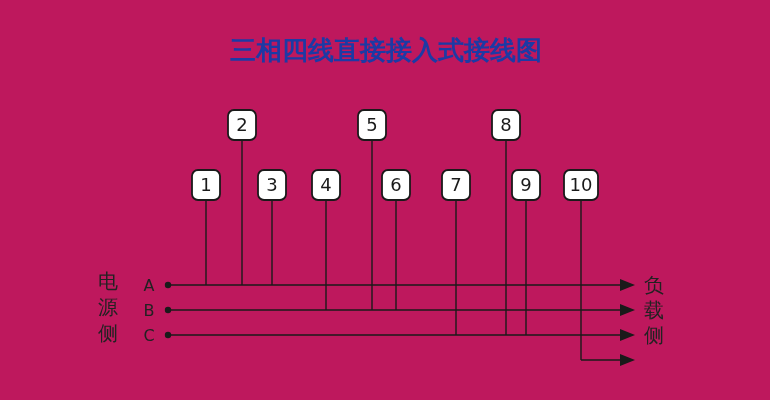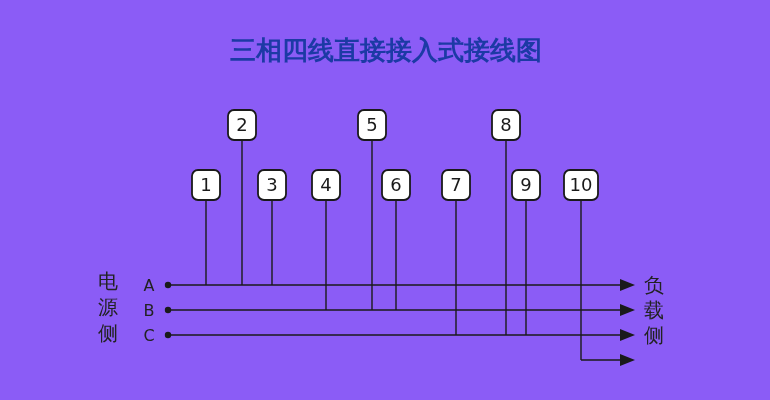--- a/index.html
+++ b/index.html
@@ -1,20 +1,20 @@
 <!DOCTYPE html>
 <html><head>
 <meta charset="utf-8">
 <style>
   html, body { margin: 0; padding: 0; background: #ffffff; }
   .stage {
     position: relative;
     width: 770px;
     height: 400px;
-    background: #8b5cf6;
+    background: #be185d;
     overflow: hidden;
     font-family: "DejaVu Sans", "Liberation Sans", sans-serif;
   }
   svg { display: block; }
   .title {
     font-size: 26px;
     font-weight: bold;
     text-anchor: middle;
     font-family: "DejaVu Sans", "Liberation Sans", sans-serif;
   }

